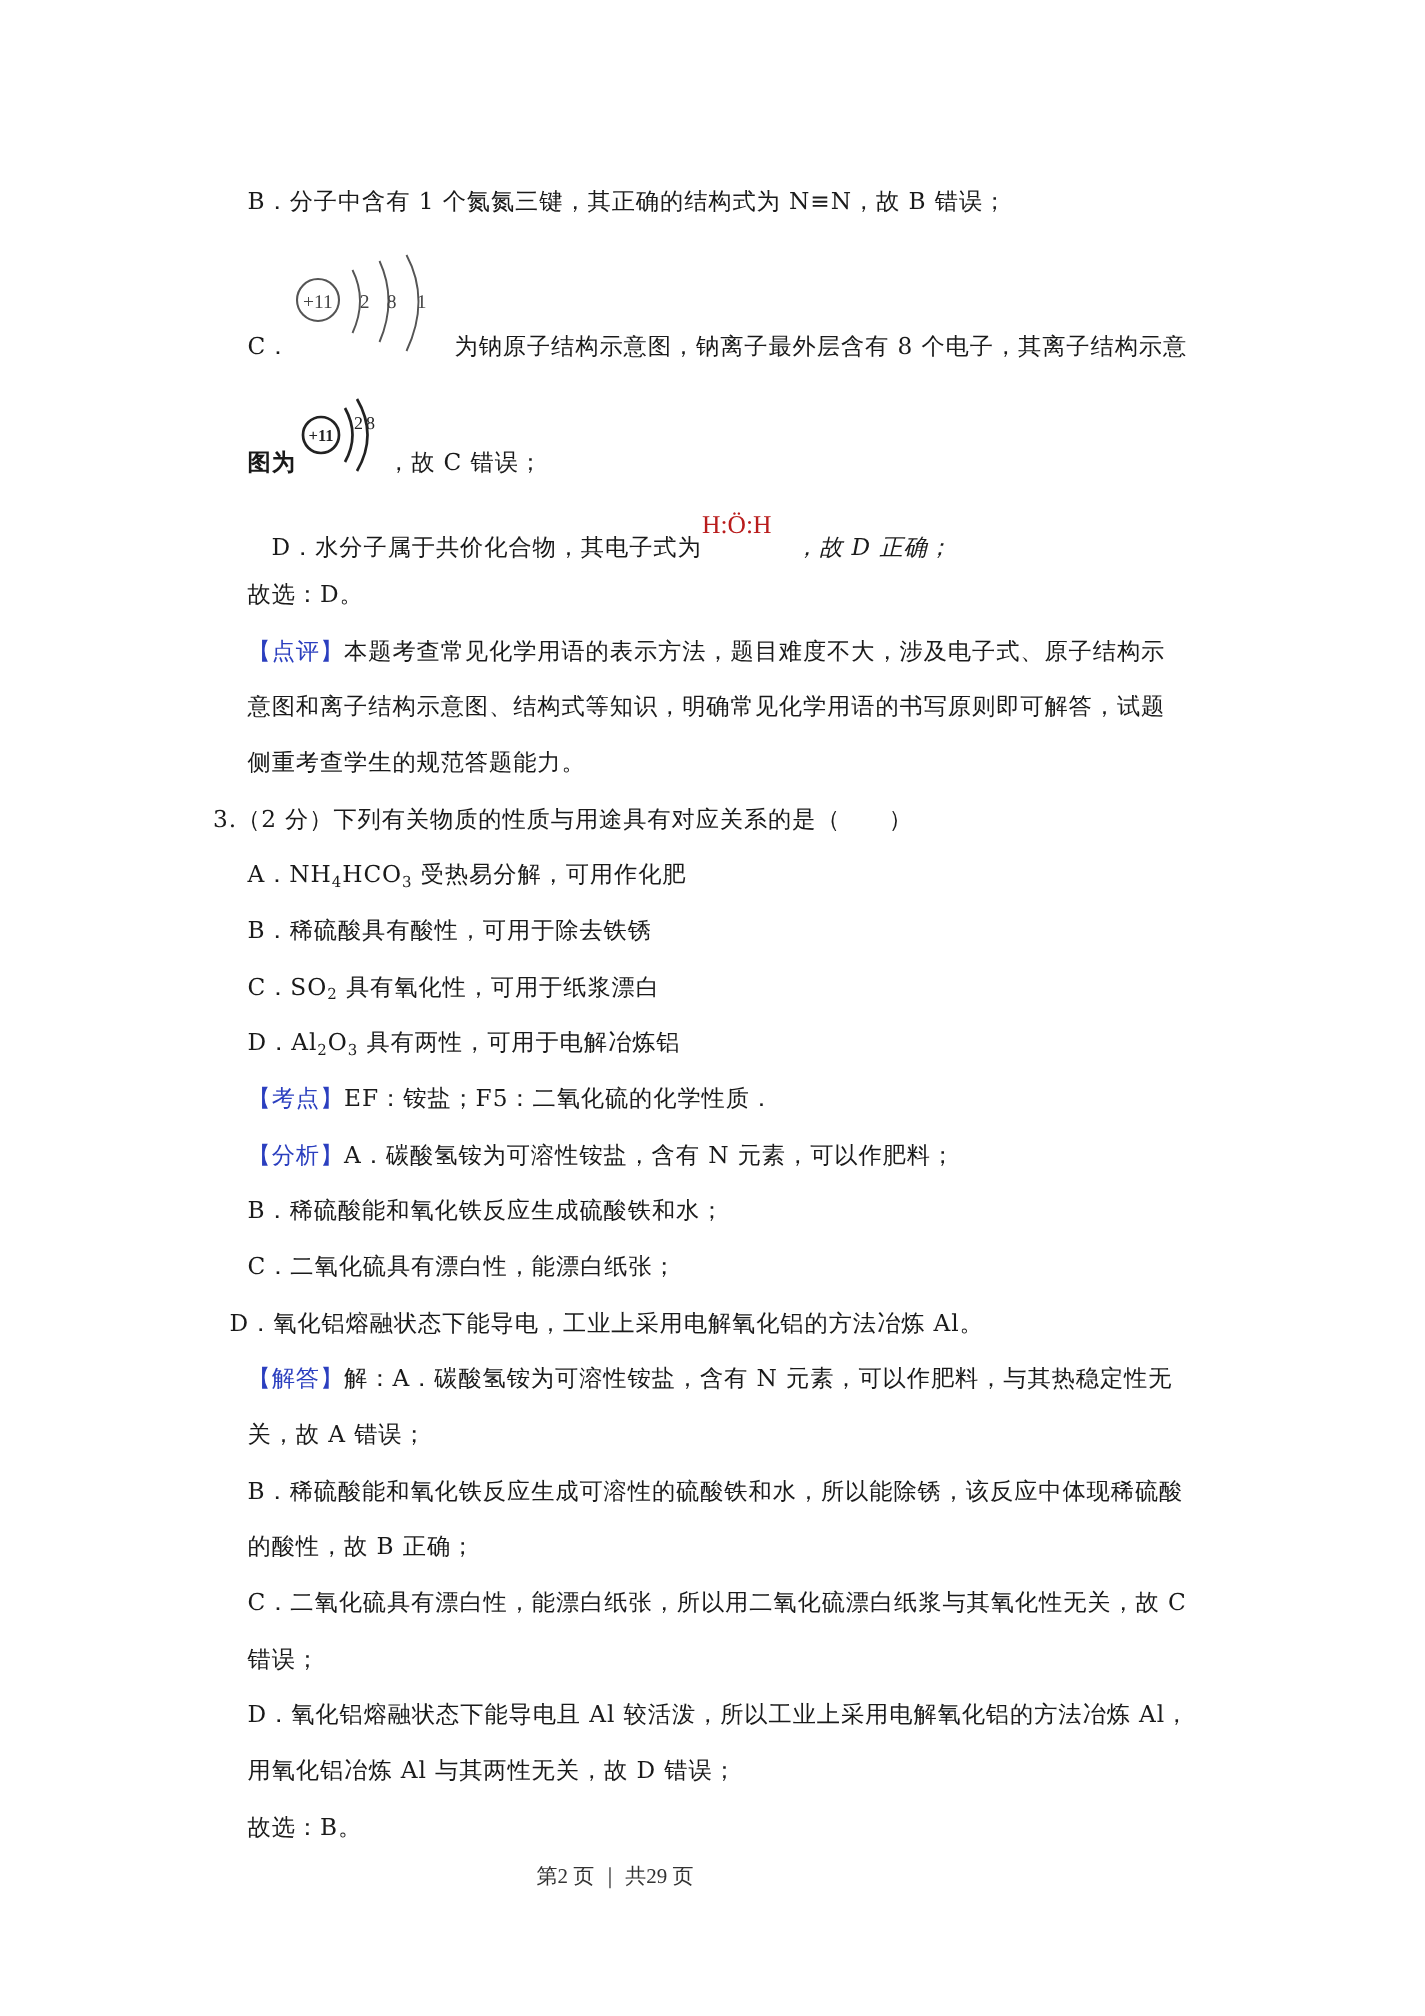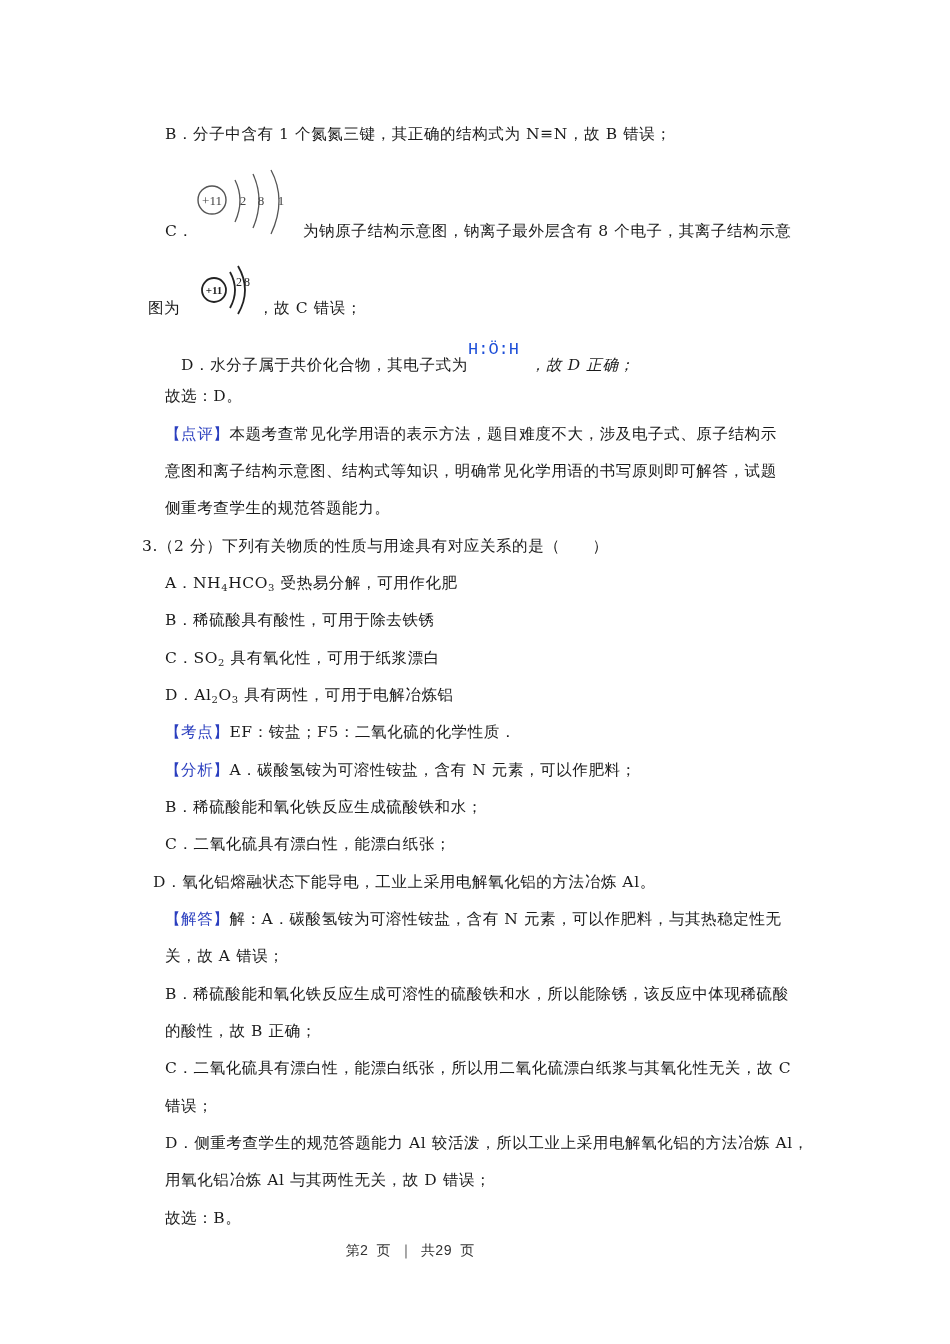--- a/index.html
+++ b/index.html
@@ -2,43 +2,43 @@
 <html><head>
 <meta charset="utf-8">
 <style>
   html, body { margin: 0; padding: 0; background: #ffffff; }
   body { width: 950px; height: 1344px; position: relative; overflow: hidden;
          font-family: "DejaVu Serif", "Liberation Serif", serif; color: #1a1a1a; }
   .line { position: absolute; font-size: 15.5px; line-height: 20px; white-space: nowrap; letter-spacing: 0.6px; }
   .tag { color: #2b3fbf; }
   sub { font-size: 10px; vertical-align: -3px; line-height: 0; }
   .footer { position: absolute; left: 0; width: 820px; top: 1242px; text-align: center;
-            font-family: Liberation Mono, monospace; font-size: 14px; color: #333; }
+            font-family: Liberation Serif, serif; font-size: 14px; color: #333; }
   .fig { position: absolute; }
-  .hoh { position: absolute; font-family: Liberation Mono, monospace; font-size: 17px; color: #1d4ed8; text-align: right; }
+  .hoh { position: absolute; font-family: Liberation Serif, serif; font-size: 17px; color: #b91c1c; text-align: right; }
 </style>
 </head>
 <body>
 
 <div class="line" style="left:165px; top:124px;">B．分子中含有 1 个氮氮三键，其正确的结构式为 N≡N，故 B 错误；</div>
 
 <div class="line" style="left:165px; top:221px;">C．</div>
 <svg class="fig" style="left:195px; top:168px;" width="100" height="72">
   <circle cx="17" cy="32" r="14" fill="none" stroke="#555" stroke-width="1.4"></circle>
   <text x="17" y="37" text-anchor="middle" font-family="Liberation Serif, serif" font-size="13" fill="#444">+11</text>
   <path d="M40 12 Q50 32 40 54" fill="none" stroke="#555" stroke-width="1.3"></path>
   <path d="M58 6 Q70 32 58 60" fill="none" stroke="#555" stroke-width="1.3"></path>
   <path d="M76 2 Q92 32 76 66" fill="none" stroke="#555" stroke-width="1.3"></path>
   <text x="48" y="37" text-anchor="middle" font-family="Liberation Serif, serif" font-size="13" fill="#444">2</text>
   <text x="66" y="37" text-anchor="middle" font-family="Liberation Serif, serif" font-size="13" fill="#444">8</text>
   <text x="86" y="37" text-anchor="middle" font-family="Liberation Serif, serif" font-size="13" fill="#444">1</text>
 </svg>
 <div class="line" style="left:303px; top:221px;">为钠原子结构示意图，钠离子最外层含有 8 个电子，其离子结构示意</div>
 
-<div class="line" style="left:148px; top:298px;">图为</div>
+<div class="line" style="left:165px; top:298px;font-weight:bold;">图为</div>
 <svg class="fig" style="left:198px; top:262px;" width="60" height="56">
   <circle cx="16" cy="28" r="12" fill="none" stroke="#222" stroke-width="1.8"></circle>
   <text x="16" y="32" text-anchor="middle" font-family="Liberation Serif, serif" font-size="11" font-weight="bold" fill="#222">+11</text>
   <path d="M32 10 Q42 28 32 46" fill="none" stroke="#222" stroke-width="1.8"></path>
   <path d="M40 4 Q54 28 40 52" fill="none" stroke="#222" stroke-width="1.8"></path>
   <text x="38" y="24" font-family="Liberation Serif, serif" font-size="12" fill="#222">2</text>
   <text x="46" y="24" font-family="Liberation Serif, serif" font-size="12" fill="#222">8</text>
 </svg>
 <div class="line" style="left:258px; top:298px;">，故 C 错误；</div>
 
@@ -81,17 +81,17 @@
 <div class="line" style="left:153px; top:872px;">D．氧化铝熔融状态下能导电，工业上采用电解氧化铝的方法冶炼 Al。</div>
 
 <div class="line" style="left:165px; top:909px;">
   <span class="tag">【解答】</span><span>解：A．碳酸氢铵为可溶性铵盐，含有 N 元素，可以作肥料，与其热稳定性无</span>
 </div>
 <div class="line" style="left:165px; top:946px;">关，故 A 错误；</div>
 <div class="line" style="left:165px; top:984px;">B．稀硫酸能和氧化铁反应生成可溶性的硫酸铁和水，所以能除锈，该反应中体现稀硫酸</div>
 <div class="line" style="left:165px; top:1021px;">的酸性，故 B 正确；</div>
 <div class="line" style="left:165px; top:1058px;">C．二氧化硫具有漂白性，能漂白纸张，所以用二氧化硫漂白纸浆与其氧化性无关，故 C</div>
 <div class="line" style="left:165px; top:1096px;">错误；</div>
-<div class="line" style="left:165px; top:1133px;">D．侧重考查学生的规范答题能力 Al 较活泼，所以工业上采用电解氧化铝的方法冶炼 Al，</div>
+<div class="line" style="left:165px; top:1133px;">D．氧化铝熔融状态下能导电且 Al 较活泼，所以工业上采用电解氧化铝的方法冶炼 Al，</div>
 <div class="line" style="left:165px; top:1170px;">用氧化铝冶炼 Al 与其两性无关，故 D 错误；</div>
 <div class="line" style="left:165px; top:1208px;">故选：B。</div>
 
 <div class="footer">第2 页 ｜ 共29 页</div>
 
 </body></html>

